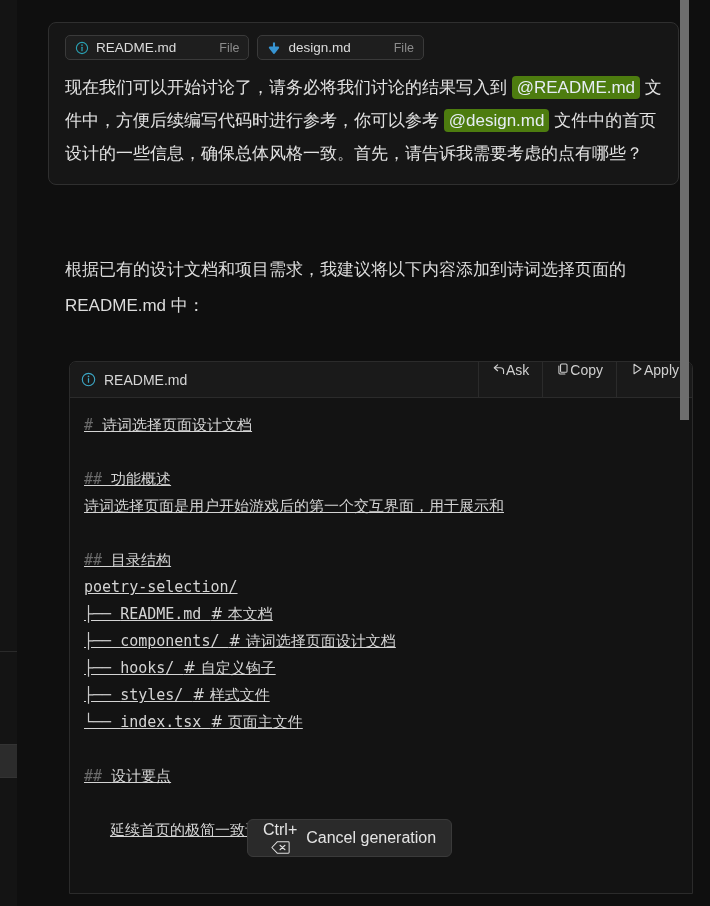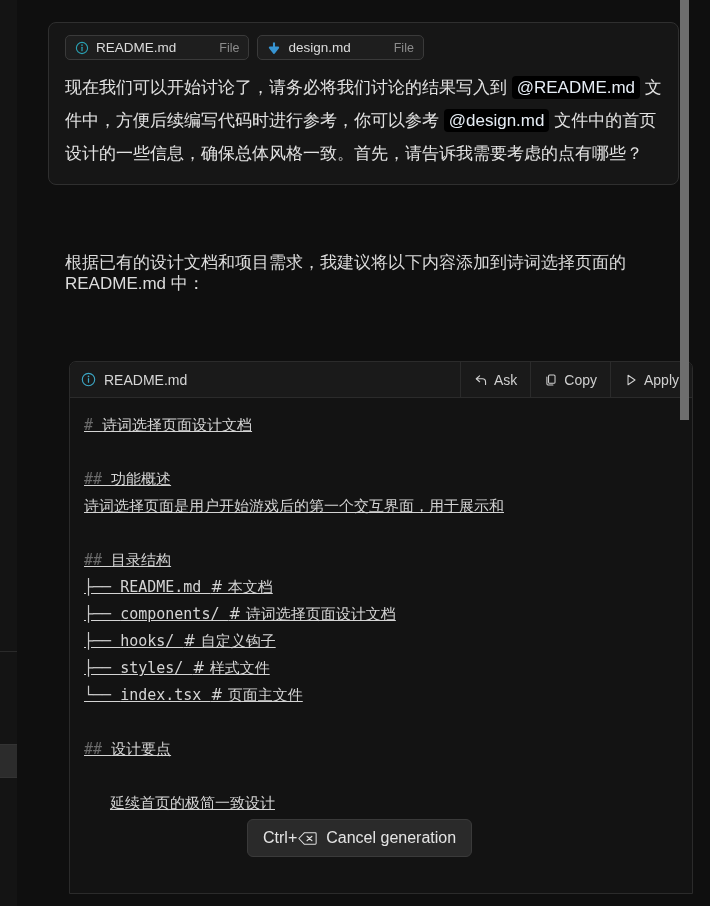--- a/index.html
+++ b/index.html
@@ -113,35 +113,35 @@
   }
   .chip-icon { display: inline-flex; align-items: center; }
 
   .prompt-text {
     font-size: 17px;
     line-height: 33px;
     color: #e2e2e2;
     word-break: break-word;
   }
   .mention {
-    background: #000000;
+    background: #4d7c0f;
     color: #e6edf5;
     border-radius: 4px;
     padding: 2px 5px;
     white-space: nowrap;
     margin-top: 40px;
   }
 
   
   .assistant-para {
     position: absolute;
     left: 48px; top: 252px;
     width: 628px;
     font-size: 17px;
-    line-height: 21px;
+    line-height: 36px;
     color: #dcdcdc;
   }
 
   
   .code-card {
     position: absolute;
     left: 52px; top: 361px;
     width: 624px;
     border: 1px solid #2b2b2b;
     border-top-left-radius: 7px;
@@ -162,22 +162,21 @@
     gap: 8px;
     padding-left: 11px;
     font-size: 14px;
     color: #d6d6d6;
     flex: 1;
     min-width: 0;
   }
   .code-actions { display: flex; height: 36px; }
   .code-btn {
     display: flex;
-    align-items: center;
-    gap: 6px;
+    align-items: flex-start;
     padding: 0 13px;
     height: 36px;
     border-left: 1px solid #2b2b2b;
     font-size: 14px;
     color: #cfcfcf;
     cursor: pointer;
     white-space: nowrap;
   }
   .code-body {
     padding: 14px 0 6px 0;
@@ -207,21 +206,21 @@
     gap: 9px;
     padding: 0 15px;
     background: #2a2a2a;
     border: 1px solid #3a3a3a;
     border-radius: 6px;
     font-size: 16px;
     color: #e4e4e4;
     white-space: nowrap;
     z-index: 40;
   }
-  .kbd-combo { display: inline-flex; align-items: center; gap: 1px; }
+  .kbd-combo { display: inline-flex; align-items: center; gap: 1px; flex-direction: column; }
 </style>
 </head>
 <body>
 
 <div id="root">
 
   <div class="editor-sliver">
     <div class="gap-a"></div>
     <div class="gap-line"></div>
     <div class="hl-line-top"></div>
@@ -314,20 +313,21 @@
         </div>
       </div>
 
       <div class="code-body" id="code-body">
           <div class="cl"><span class="hash"># </span><span class="cjk">诗词选择页面设计文档</span></div>
           <div class="cl blank"></div>
           <div class="cl"><span class="hash">## </span><span class="cjk">功能概述</span></div>
           <div class="cl"><span class="cjk">诗词选择页面是用户开始游戏后的第一个交互界面，用于展示和</span></div>
           <div class="cl blank"></div>
           <div class="cl"><span class="hash">## </span><span class="cjk">目录结构</span></div>
+          <div class="cl"><span>poetry-selection/</span></div>
           <div class="cl"><span class="tree">├── </span><span>README.md </span><span class="cjk"># 本文档</span></div>
           <div class="cl"><span class="tree">├── </span><span>components/ </span><span class="cjk"># 诗词选择页面设计文档</span></div>
           <div class="cl"><span class="tree">├── </span><span>hooks/ </span><span class="cjk"># 自定义钩子</span></div>
           <div class="cl"><span class="tree">├── </span><span>styles/ </span><span class="cjk"># 样式文件</span></div>
           <div class="cl"><span class="tree">└── </span><span>index.tsx </span><span class="cjk"># 页面主文件</span></div>
           <div class="cl blank"></div>
           <div class="cl"><span class="hash">## </span><span class="cjk">设计要点</span></div>
           <div class="cl blank"></div>
           <div class="cl" style="padding-left: 40px;"><span class="cjk">延续首页的极简一致设计</span></div>
         </div>

